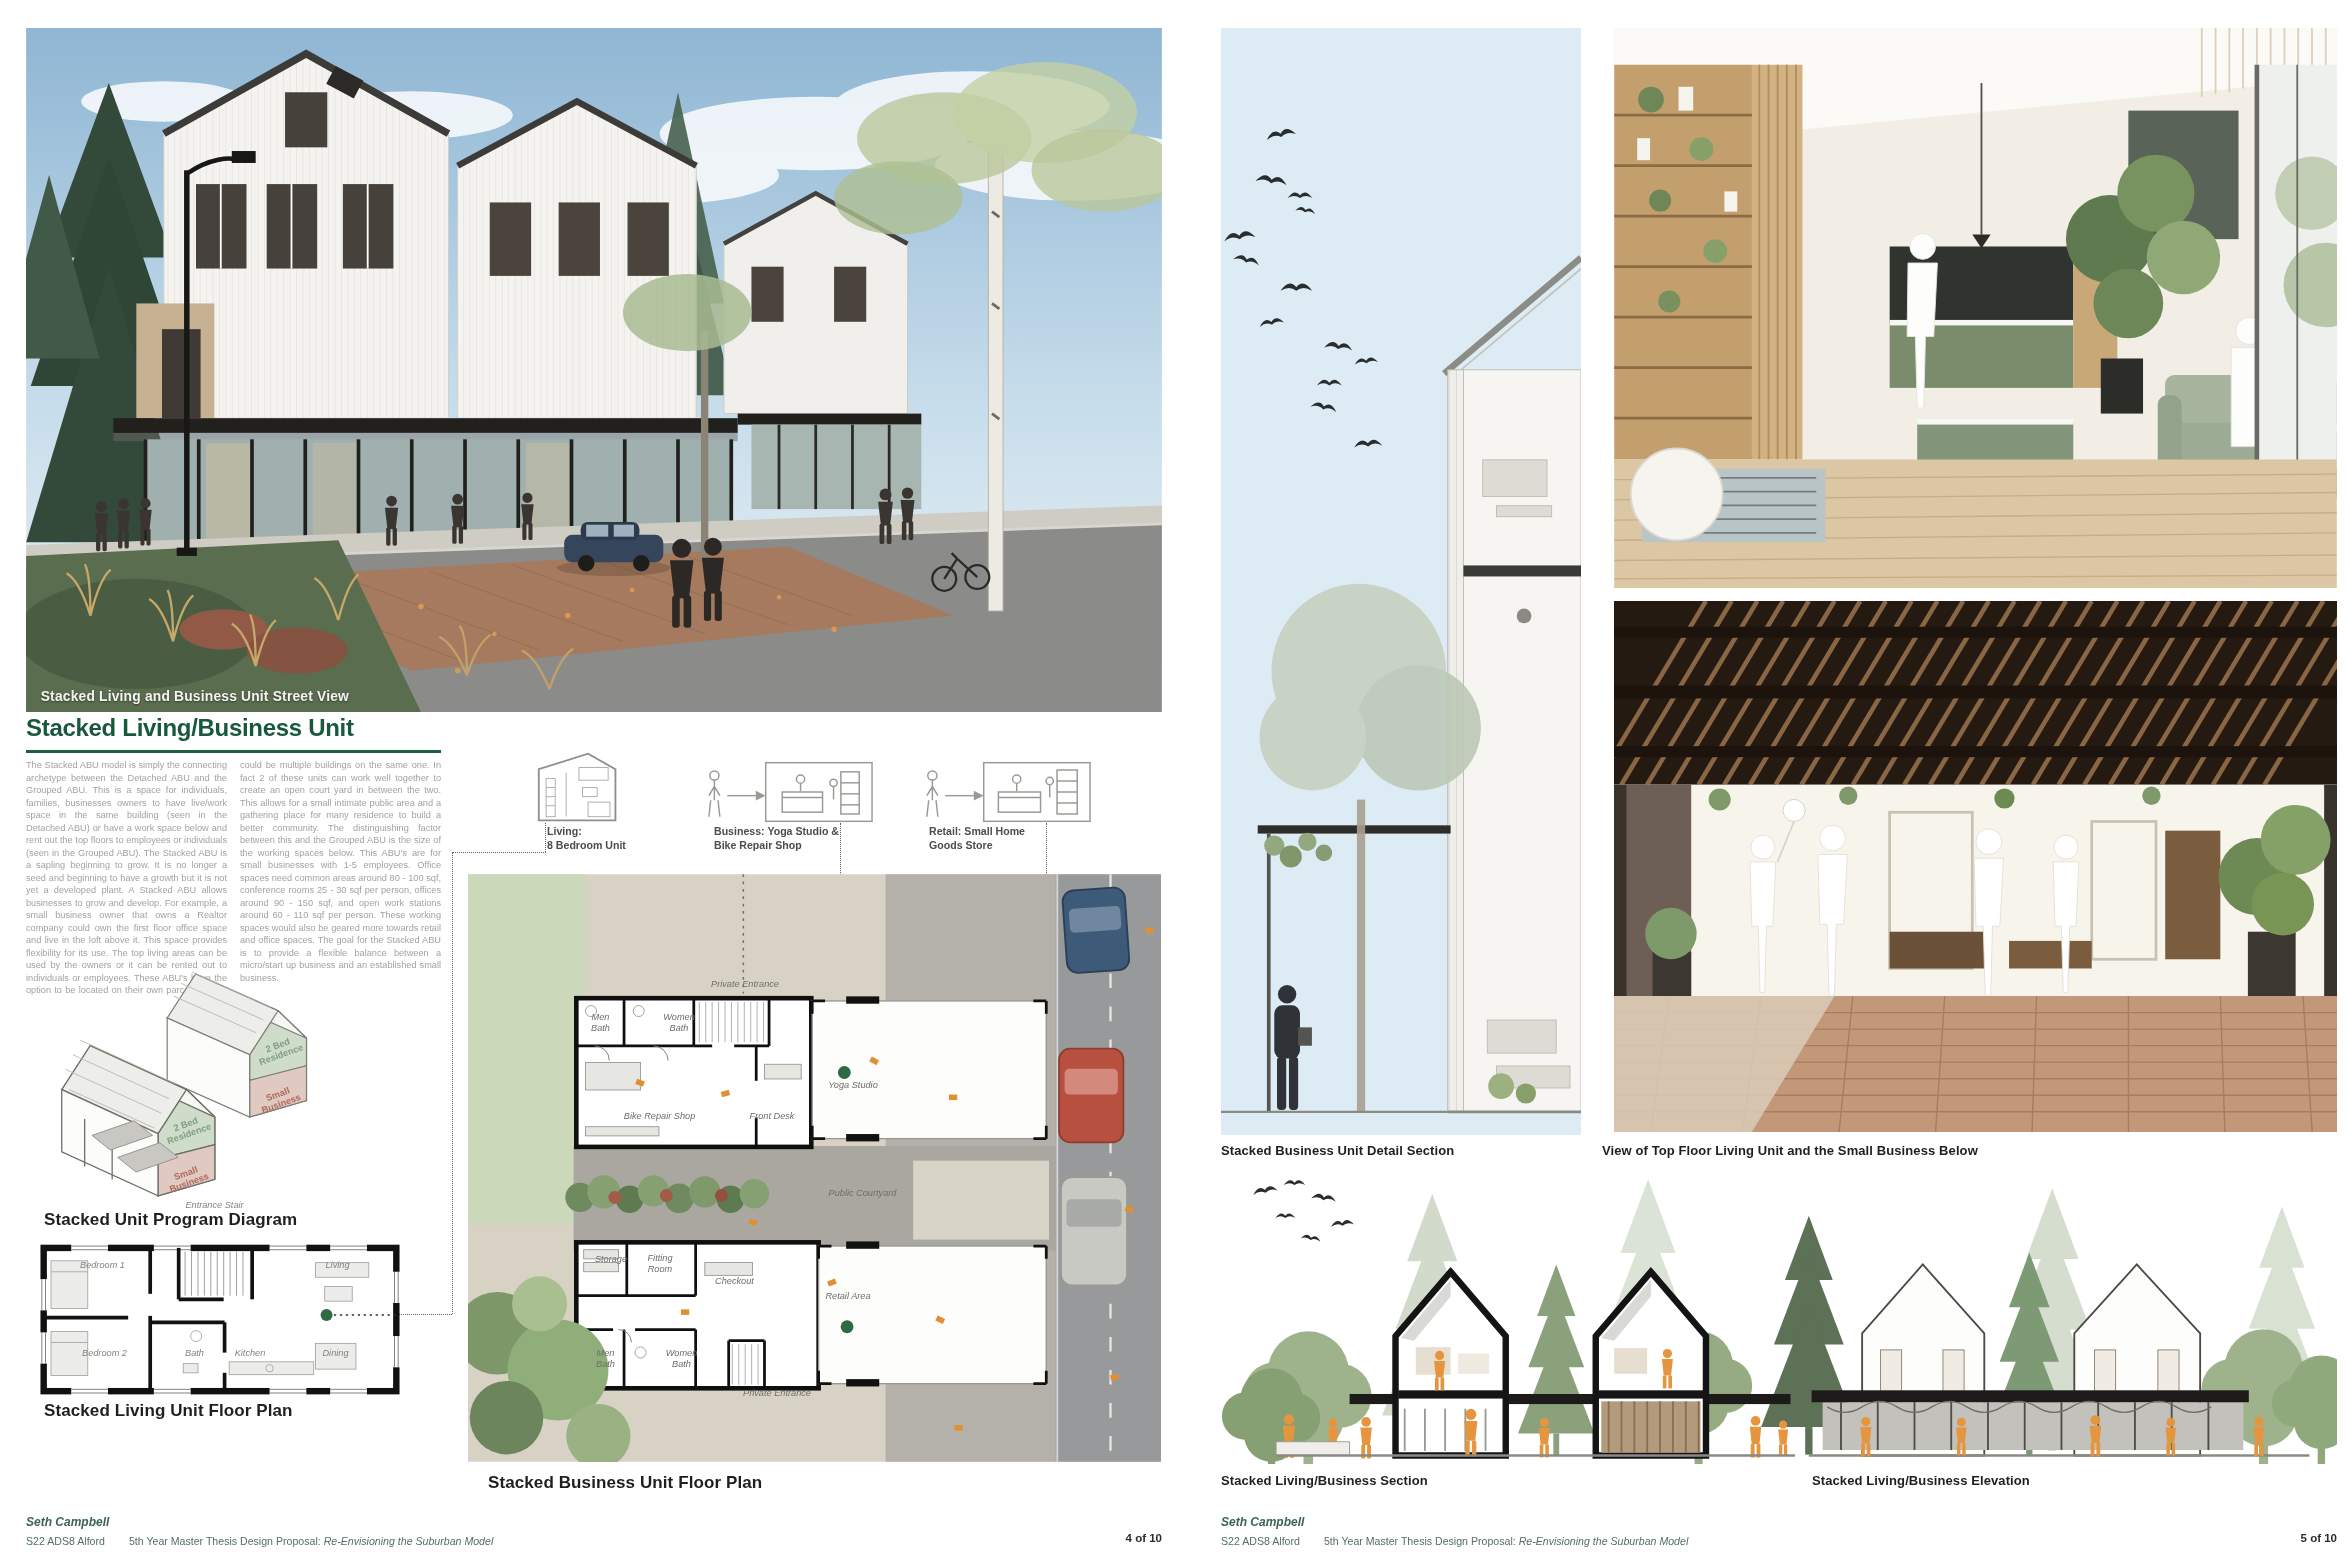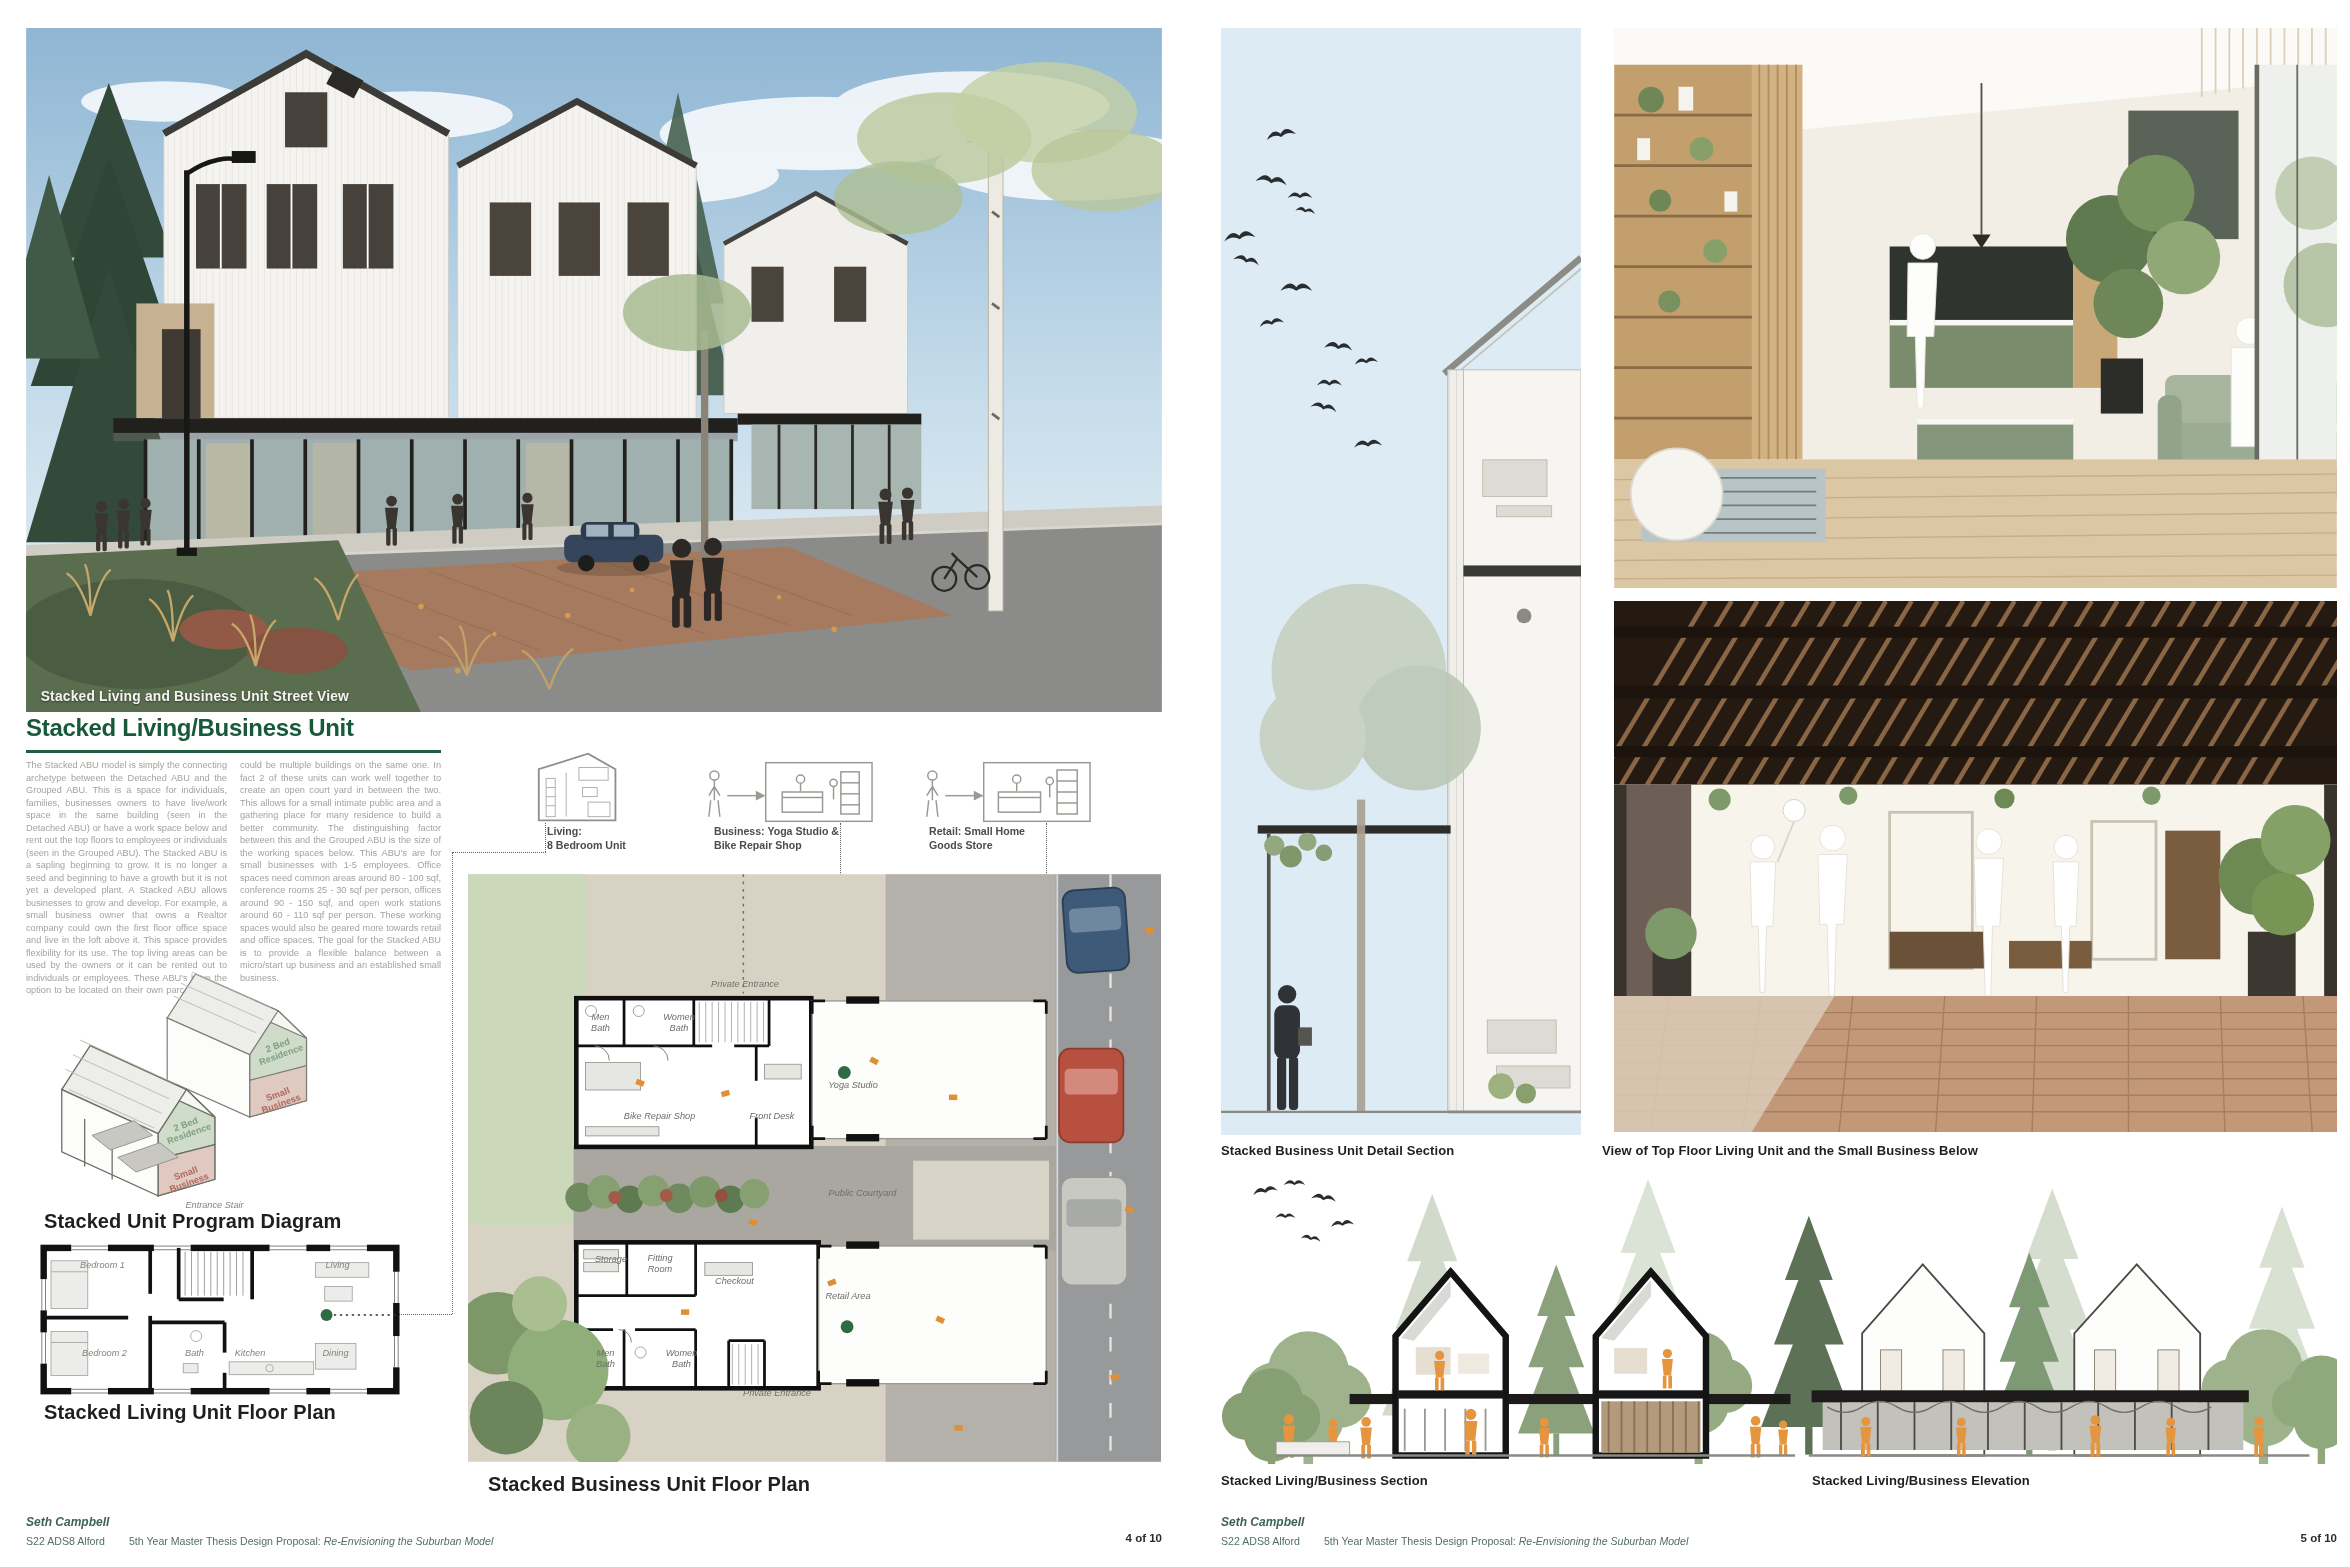--- a/index.html
+++ b/index.html
@@ -4,21 +4,21 @@
 <style>
   html,body{margin:0;padding:0;background:#ffffff;}
   body{width:2351px;height:1568px;position:relative;font-family:"Liberation Sans",sans-serif;}
   #canvas{position:absolute;left:0;top:0;width:2351px;height:1568px;background:#fff;overflow:hidden;}
   .fig{position:absolute;overflow:hidden;}
   .fig svg{display:block;width:100%;height:100%;}
   .overlay-cap{position:absolute;color:#f4f4f2;font-weight:bold;font-size:13.8px;text-shadow:0 0.9px 1.8px rgba(0,0,0,.45);letter-spacing:0.2px;}
   h1.board-title{position:absolute;margin:0;font-size:24px;font-weight:bold;color:#17593a;letter-spacing:-0.3px;}
   .title-rule{position:absolute;background:#1d6040;height:2.8px;}
   p.body-text{position:absolute;margin:0;column-count:2;column-gap:13px;width:415px;font-size:9.2px;line-height:12.5px;color:#a2a2a0;text-align:justify;}
-  .cap{position:absolute;font-weight:bold;color:#1f1f1f;font-size:20px;letter-spacing:0.1px;}
+  .cap{position:absolute;font-weight:bold;color:#1f1f1f;font-size:17px;letter-spacing:0.1px;}
   .cap-r{position:absolute;font-weight:bold;color:#1f1f1f;font-size:13px;letter-spacing:0.1px;}
   .diagram-label{position:absolute;font-size:10.6px;font-weight:600;color:#4c4c4c;line-height:1.3;}
   .plan-label{position:absolute;font-style:italic;color:#83837e;font-size:9.2px;text-align:center;line-height:1.25;}
   .site-label{position:absolute;font-style:italic;color:#6f6f68;font-size:9.2px;text-align:center;line-height:1.2;}
   .prog-label{position:absolute;font-size:9.2px;font-weight:700;text-align:center;line-height:1.1;transform:rotate(-20deg);}
   .prog-green{color:#7fa083;}
   .prog-red{color:#ad6a5c;}
   .dot-h{position:absolute;border-top:1.8px dotted #5f5f5a;height:0;}
   .dot-v{position:absolute;border-left:1.8px dotted #5f5f5a;width:0;}
   .footer-author{position:absolute;font-size:12px;font-weight:bold;font-style:italic;color:#3d6352;}

